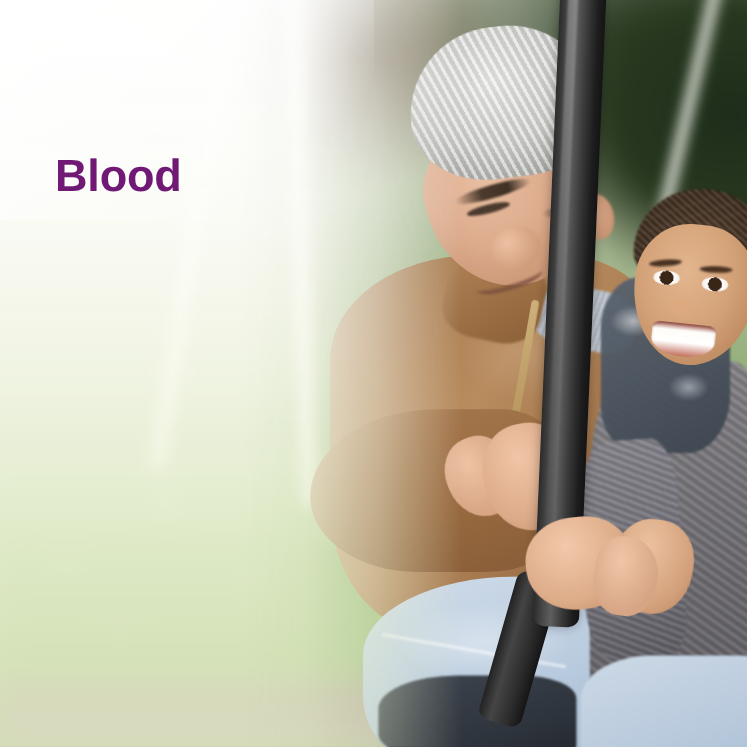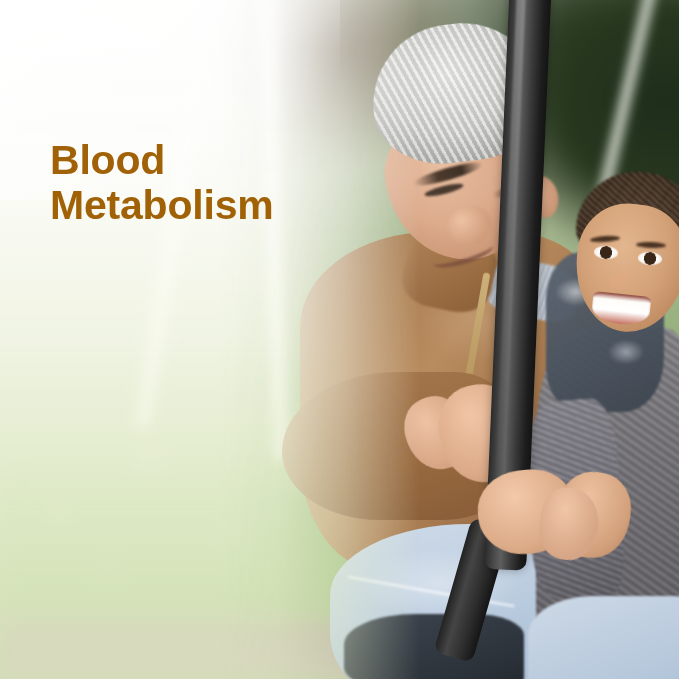--- a/index.html
+++ b/index.html
@@ -300,21 +300,21 @@
   }
 
   
   .copy{position:absolute;left:50px;top:138px;width:300px;}
   .headline{
     margin:0;
     font-size:41px;
     line-height:45px;
     font-weight:700;
     letter-spacing:-.2px;
-    color:#a16207;
+    color:#701a75;
   }
   .headline .hl-line{display:block;white-space:nowrap;}
   .subcopy{
     margin:22px 0 0 0;
     font-size:20.5px;
     line-height:33px;
     font-weight:400;
     color:#2e2e2e;
     max-width:268px;
   }
@@ -372,17 +372,16 @@
     <div class="grip-hand"></div>
     <div class="grip-fingers"></div>
   </div>
 
   <div class="wash"></div>
   <div class="wash-top"></div>
 
   <div class="copy">
     <h1 class="headline">
       <span class="hl-line">Blood</span>
-      <span class="hl-line">Metabolism</span>
     </h1>
   </div>
 
 </div>
 
 </body></html>

